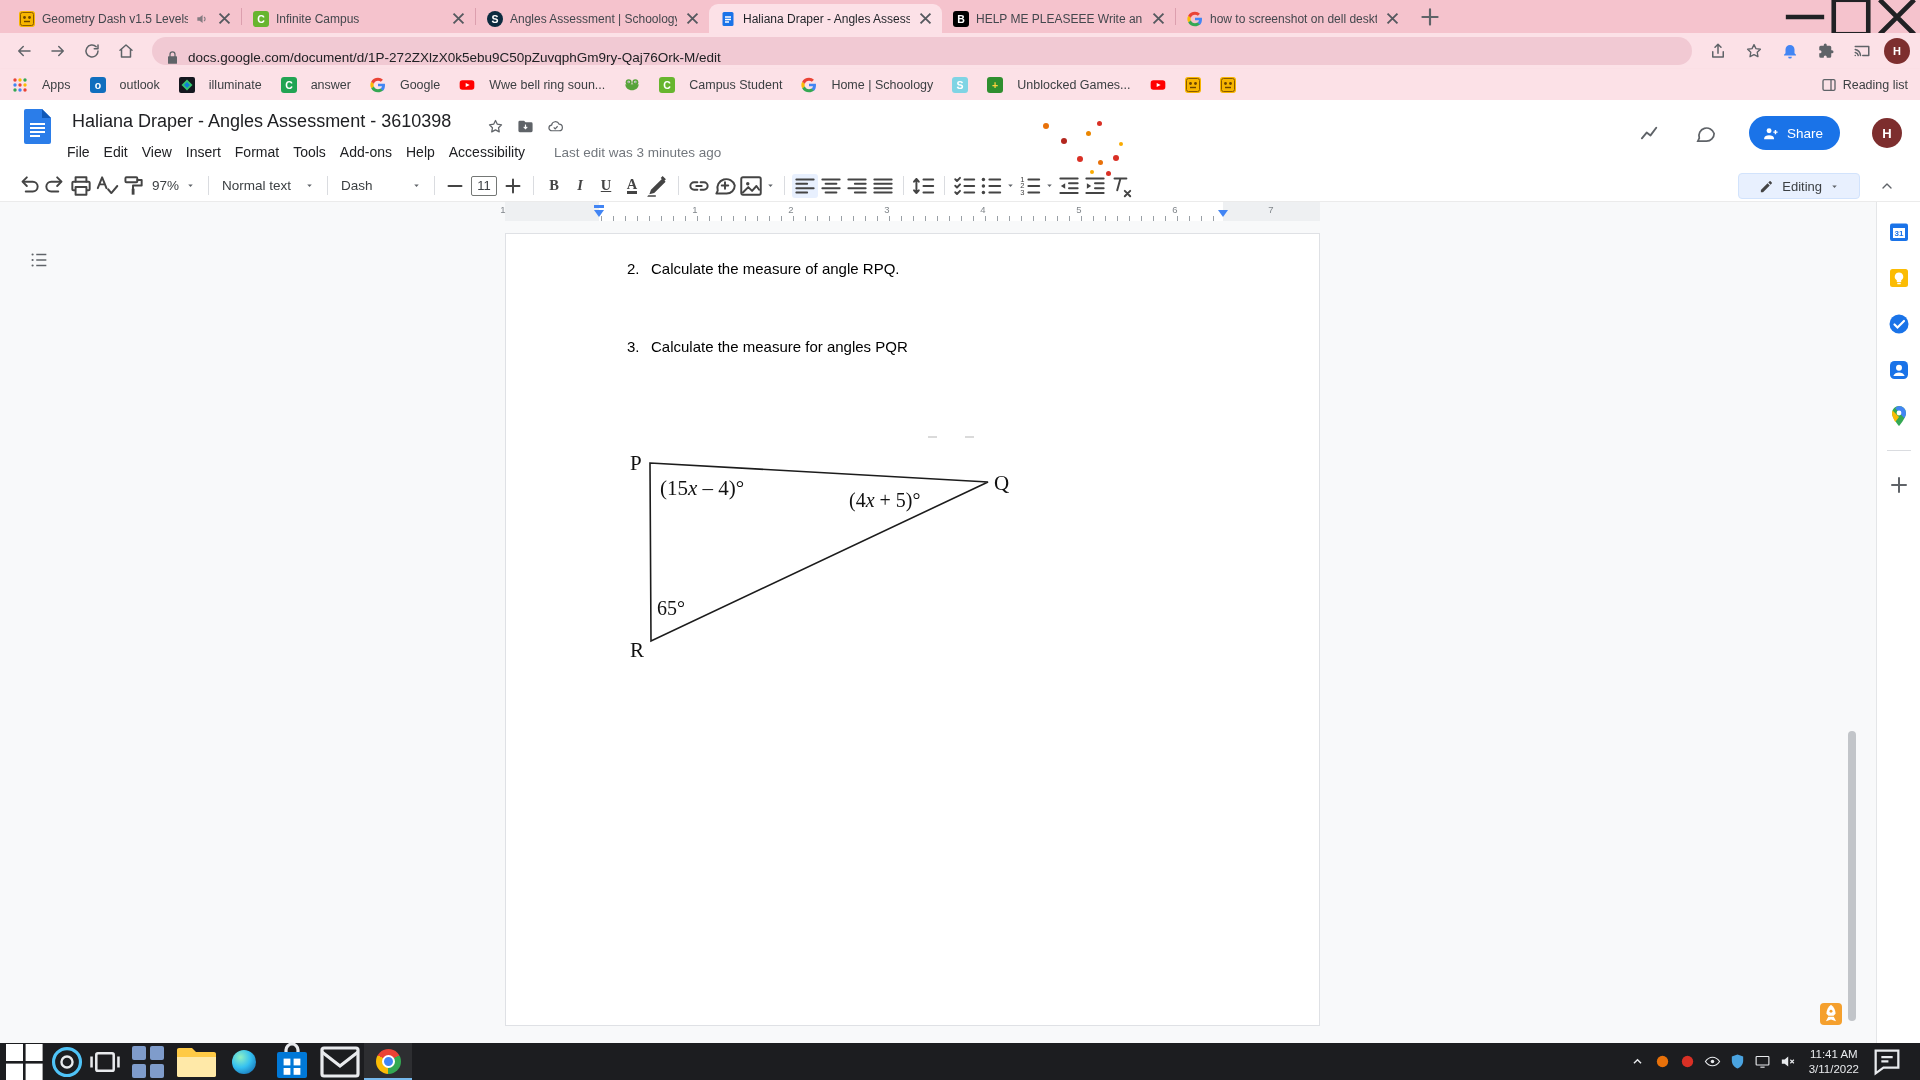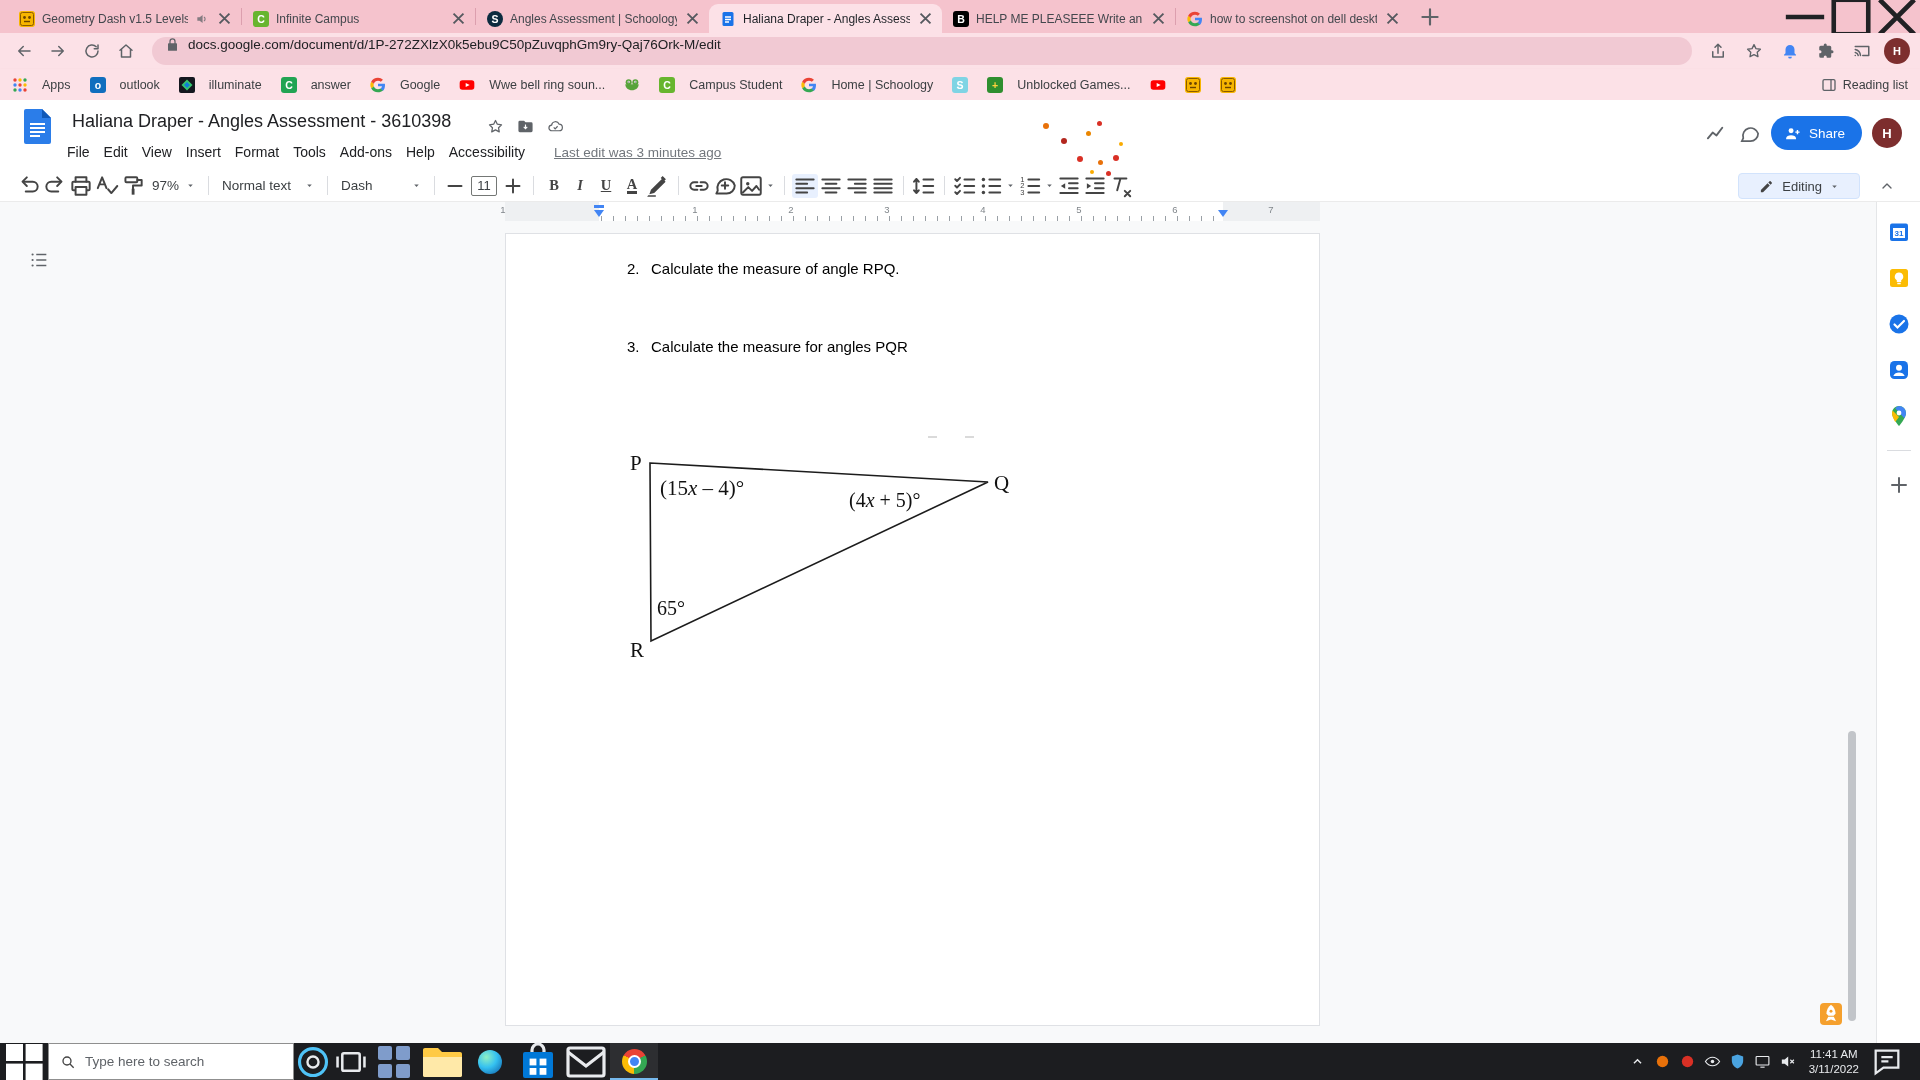--- a/index.html
+++ b/index.html
@@ -20,43 +20,43 @@
 .newtab{width:26px;height:26px;margin:0 0 3px 8px;display:flex;align-items:center;justify-content:center;border-radius:50%;color:#3c4043}
 .newtab svg{width:14px;height:14px}
 .wincontrols{position:absolute;right:0;top:0;height:33px;display:flex}
 .winbtn{width:46px;height:33px;display:flex;align-items:center;justify-content:center}
 .winbtn svg{width:11px;height:11px}
 
 
 .navbar{position:absolute;left:0;top:33px;width:100%;height:36px;background:#fce1e7;display:flex;align-items:center;padding:0 10px;gap:6px}
 .navic{width:28px;height:28px;padding:5px;border-radius:50%;flex:none}
 .navic svg{width:100%;height:100%}
-.omnibox{flex:1;height:28px;background:#f1c9d3;border-radius:14px;display:flex;align-items:flex-start;padding:0 14px;gap:9px;margin:0 6px;min-width:0}
+.omnibox{flex:1;height:28px;background:#f1c9d3;border-radius:14px;display:flex;align-items:flex-end;padding:0 14px;gap:9px;margin:0 6px;min-width:0}
 .omnibox .lockic{width:13px;height:15px;flex:none}
 .url{font-size:13.5px;color:#202124;white-space:nowrap;overflow:hidden}
 .navright{display:flex;align-items:center;gap:8px}
 .chravatar{width:26px;height:26px;border-radius:50%;background:#7d2e2e;color:#fff;font-size:11px;font-weight:bold;display:flex;align-items:center;justify-content:center}
 
 
 .bookmarks{position:absolute;left:0;top:69px;width:100%;height:31px;background:#fce1e7;display:flex;align-items:center;padding:0 12px;font-size:12.5px;color:#3c4043;box-shadow:0 1px 2px rgba(120,60,70,.12)}
 .bm{display:flex;align-items:center;gap:14px;margin-right:19px;white-space:nowrap;cursor:pointer}
 .bm .ic{width:16px;height:16px;flex:none}
 .readinglist{margin-left:auto;display:flex;align-items:center;gap:6px;white-space:nowrap}
 .readinglist .ic{width:16px;height:16px}
 
 
 .docsheader{position:absolute;left:0;top:100px;width:100%;height:70px;background:#fff}
 .docsicon{position:absolute;left:24px;top:9px;width:27px;height:35px}
 .dtitle{position:absolute;left:72px;top:11px;font-size:18px;color:#202124}
 .titleics{position:absolute;top:18px;display:flex;gap:13px}
 .titleics .ic{width:17px;height:17px}
 .menurow{position:absolute;left:60px;top:42px;display:flex;align-items:center;font-size:14px;color:#202124}
 .menuitem{padding:2px 7px;border-radius:3px;cursor:pointer}
-.lastedit{margin-left:22px;font-size:13.5px;color:#72777d;text-decoration:underline;cursor:pointer}
-.hdright{position:absolute;right:18px;top:16px;display:flex;align-items:center;gap:10px}
+.lastedit{margin-left:22px;font-size:13.5px;color:#72777d;cursor:pointer}
+.hdright{position:absolute;right:18px;top:16px;display:flex;align-items:center;gap:32px}
 .hdic{width:23px;height:23px}
 .sharebtn{height:34px;background:#1a73e8;color:#fff;border:none;border-radius:17px;display:flex;align-items:center;gap:8px;padding:0 17px 0 13px;font-size:13.5px;font-family:"Liberation Sans",sans-serif;cursor:pointer}
 .sharebtn .ic{width:17px;height:17px}
 .docavatar{width:30px;height:30px;border-radius:50%;background:#7d2e2e;color:#fff;font-size:13px;font-weight:bold;display:flex;align-items:center;justify-content:center}
 
 
 .docstoolbar{position:absolute;left:0;top:170px;width:100%;height:32px;background:#fff;display:flex;align-items:center;padding-left:16px;border-bottom:1px solid #ebebeb}
 .tbtn{width:26px;height:24px;display:flex;align-items:center;justify-content:center;border-radius:3px;flex:none;cursor:pointer}
 .tbtn svg{width:17px;height:17px}
 .tbtn.activebtn{background:#e8f0fe}
@@ -925,29 +925,20 @@
     <div class="startbtn">
         <span>
           <svg viewBox="0 0 24 24" fill="#fff" style="width: 100%; height: 100%; display: block;">
             <rect x="3" y="3" width="8.5" height="8.5"></rect>
             <rect x="12.8" y="3" width="8.5" height="8.5"></rect>
             <rect x="3" y="12.8" width="8.5" height="8.5"></rect>
             <rect x="12.8" y="12.8" width="8.5" height="8.5"></rect>
           </svg>
         </span>
       </div>
-    <div class="searchbox">
-      <span class="ic">
-          <svg viewBox="0 0 24 24" fill="none" stroke="#444" stroke-width="2" style="width: 100%; height: 100%; display: block;">
-            <circle cx="10.5" cy="10.5" r="6"></circle>
-            <path d="M15 15l5.5 5.5"></path>
-          </svg>
-        </span>
-      <span>Type here to search</span>
-    </div>
     <div class="tbico">
         <span>
           <svg viewBox="0 0 24 24" fill="none" style="width: 100%; height: 100%; display: block;">
             <circle cx="12" cy="12" r="8.5" stroke="#4fc3f7" stroke-width="2"></circle>
             <circle cx="12" cy="12" r="3.5" stroke="#e8eaed" stroke-width="1.5"></circle>
           </svg>
         </span>
       </div>
     <div class="tbico">
         <span>

